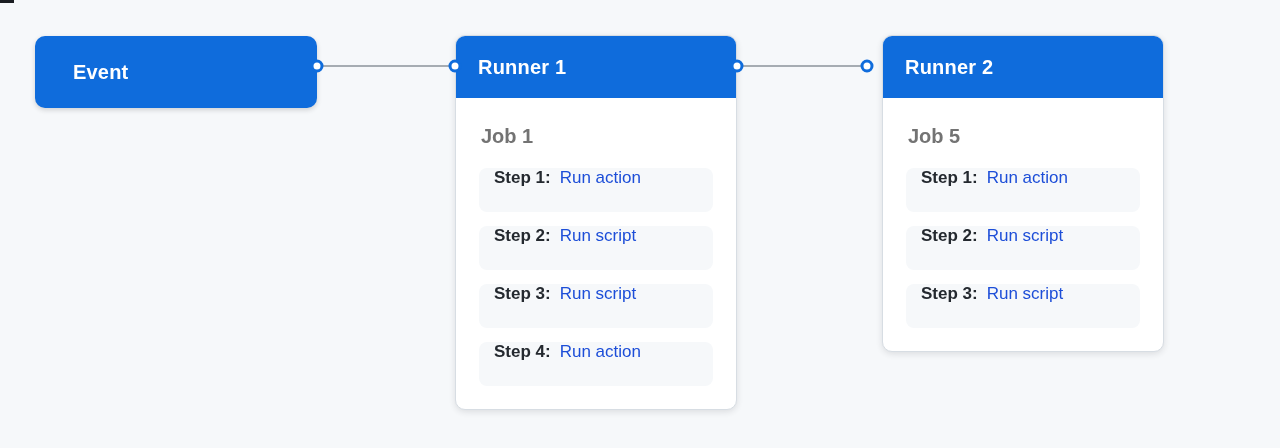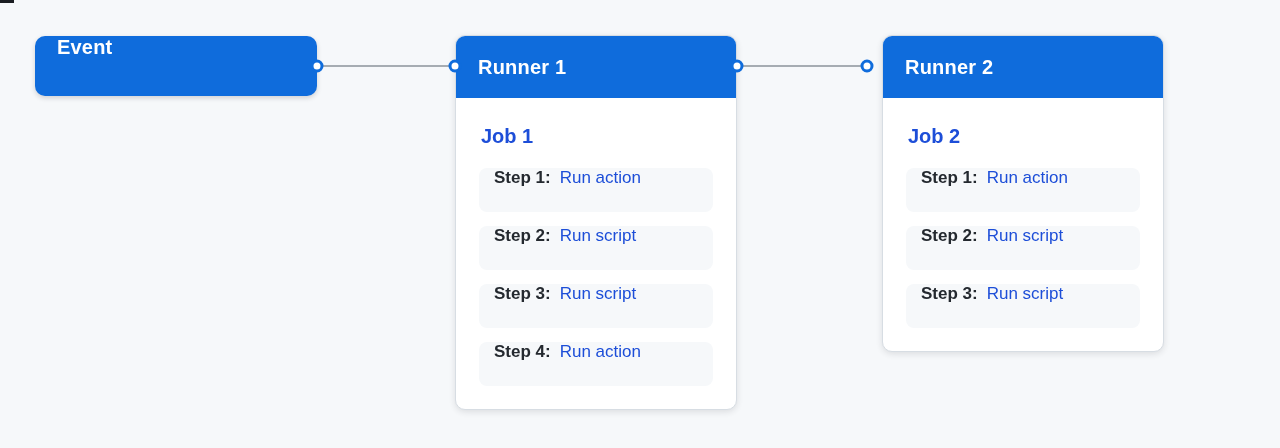--- a/index.html
+++ b/index.html
@@ -17,26 +17,27 @@
   .artifact {
     position: absolute;
     left: 0; top: 0;
     width: 14px; height: 3px;
     background: #1a1d21;
   }
   
   .event-node {
     position: absolute;
     left: 35px; top: 36px;
-    width: 282px; height: 60px;
+    width: 282px; height: 72px;
     background: #0f6cdc;
     border-radius: 10px;
     box-shadow: 0 2px 5px rgba(31,35,40,0.18);
     display: flex;
-    padding-left: 22px;
+    align-items: center;
+    padding-left: 38px;
     box-sizing: border-box;
   }
   .node-title {
     color: #ffffff;
     font-size: 20px;
     font-weight: 700;
     letter-spacing: 0.2px;
   }
   
   .runner-card {
@@ -57,21 +58,21 @@
     background: #0f6cdc;
     display: flex;
     align-items: center;
     padding-left: 22px;
     box-sizing: border-box;
   }
   .runner-body {
     padding: 25px 23px 0 23px;
   }
   .job-title {
-    color: #1d4ed8;
+    color: #737373;
     font-size: 20px;
     font-weight: 700;
     line-height: 26px;
     margin: 0 0 19px 2px;
   }
   .step {
     height: 44px;
     background: #f6f8fa;
     border-radius: 8px;
     display: flex;
@@ -152,21 +153,21 @@
         <span class="step-text">Run action</span>
       </div>
     </div>
   </div>
 
   <div class="runner-card runner-2">
     <div class="runner-header">
       <span class="node-title">Runner 2</span>
     </div>
     <div class="runner-body">
-      <div class="job-title">Job 2</div>
+      <div class="job-title">Job 5</div>
       <div class="step">
         <span class="step-label">Step 1:</span>
         <span class="step-text">Run action</span>
       </div>
       <div class="step">
         <span class="step-label">Step 2:</span>
         <span class="step-text">Run script</span>
       </div>
       <div class="step">
         <span class="step-label">Step 3:</span>

